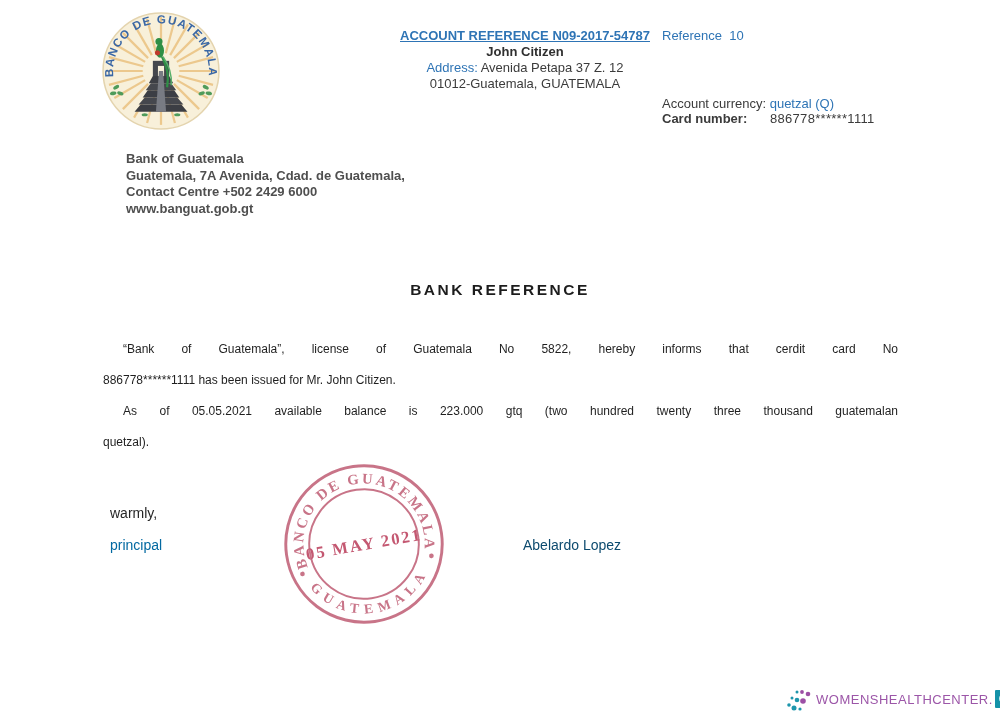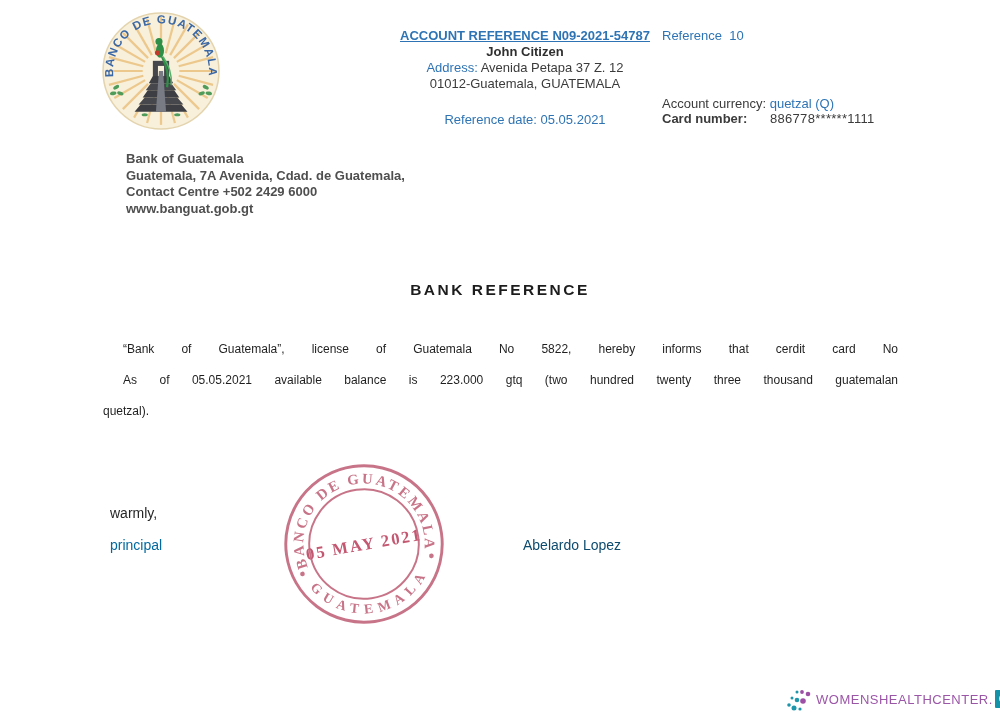--- a/index.html
+++ b/index.html
@@ -113,28 +113,27 @@
       <ellipse cx="104" cy="76" rx="3.2" ry="1.8" transform="rotate(30 104 76)"></ellipse>
       <ellipse cx="107" cy="82" rx="3.2" ry="1.8" transform="rotate(10 107 82)"></ellipse>
       <ellipse cx="100" cy="82" rx="3.2" ry="1.8" transform="rotate(-20 100 82)"></ellipse>
       <ellipse cx="44" cy="103" rx="3" ry="1.5"></ellipse>
       <ellipse cx="76" cy="103" rx="3" ry="1.5"></ellipse>
     </g>
   </svg>
 </div>
 
 <div class="abs head-center">
-  <div class="line"><span class="acct-ref">ACCOUNT REFERENCE N09-2021-54787</span></div>
+  <div class="line"><span class="acct-ref">ACCOUNT REFERENCE N09-2017-54787</span></div>
   <div class="line holder">John Citizen</div>
   <div class="line">
     <span class="blue">Address:</span>
     <span>Avenida Petapa 37 Z. 12</span>
   </div>
   <div class="line">01012-Guatemala, GUATEMALA</div>
-  <div class="line ref-date">Reference date: 05.05.2021</div>
 </div>
 
 <div class="abs head-right">
   <div class="ref10">
     <span>Reference</span>&nbsp;
     <span>10</span>
   </div>
   <div class="acct-cur">
     <span>Account currency:</span>
     <span class="blue">quetzal (Q)</span>
@@ -149,20 +148,21 @@
   <div>Bank of Guatemala</div>
   <div>Guatemala, 7A Avenida, Cdad. de Guatemala,</div>
   <div>Contact Centre +502 2429 6000</div>
   <div>www.banguat.gob.gt</div>
 </div>
 
 <div class="abs doc-title">BANK REFERENCE</div>
 
 <div class="abs body-text">
   <div class="jline indent">“Bank of Guatemala”, license of Guatemala No 5822, hereby informs that cerdit card No</div>
+  <div class="lastline">886778******1111 has been issued for Mr. John Citizen.</div>
   <div class="jline indent">As of 05.05.2021 available balance is 223.000 gtq (two hundred twenty three thousand guatemalan</div>
   <div class="lastline">quetzal).</div>
 </div>
 
 <div class="abs closing">warmly,</div>
 <div class="abs sign-title">principal</div>
 <div class="abs sign-name">Abelardo Lopez</div>
 
 <div class="abs stamp">
   <svg width="176" height="176" viewBox="0 0 180 180">

